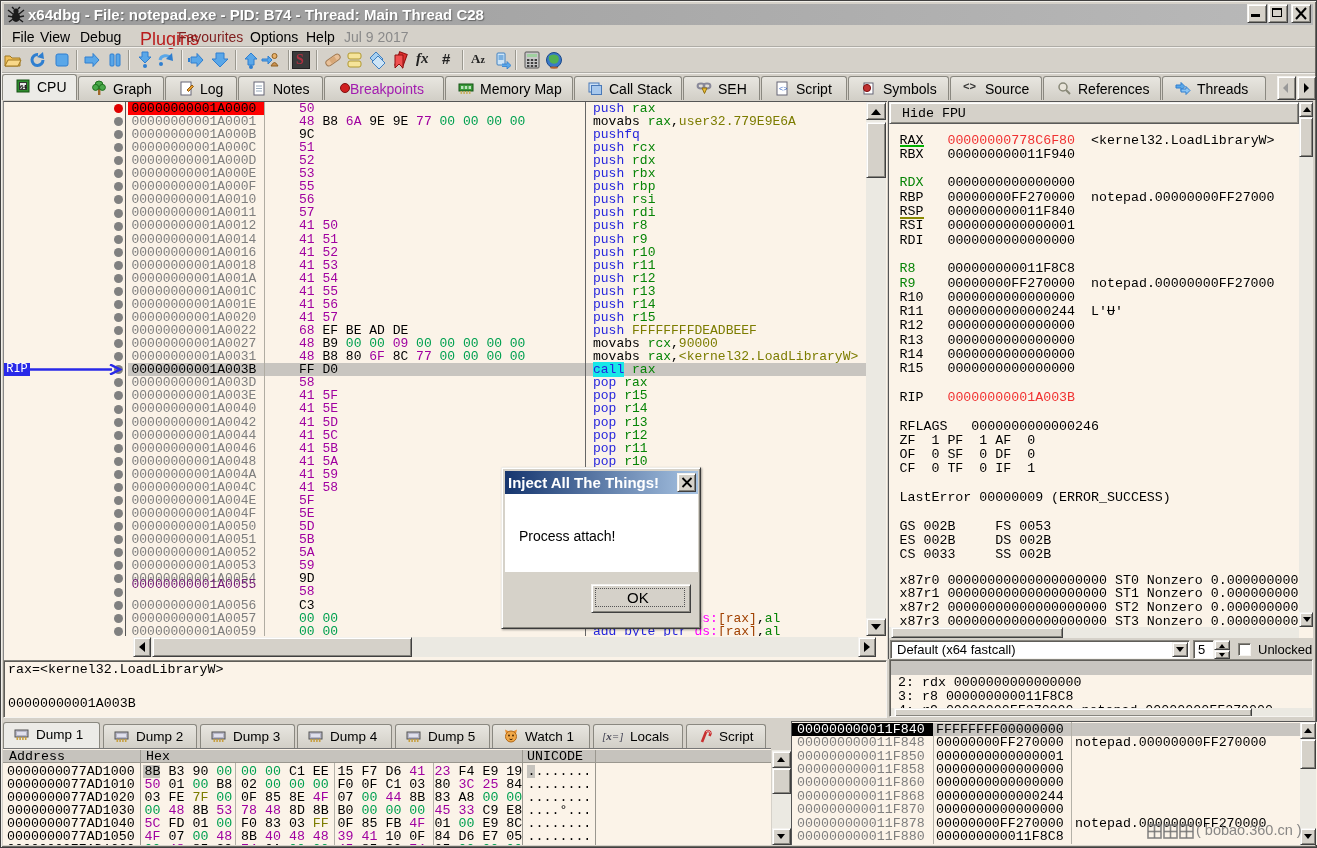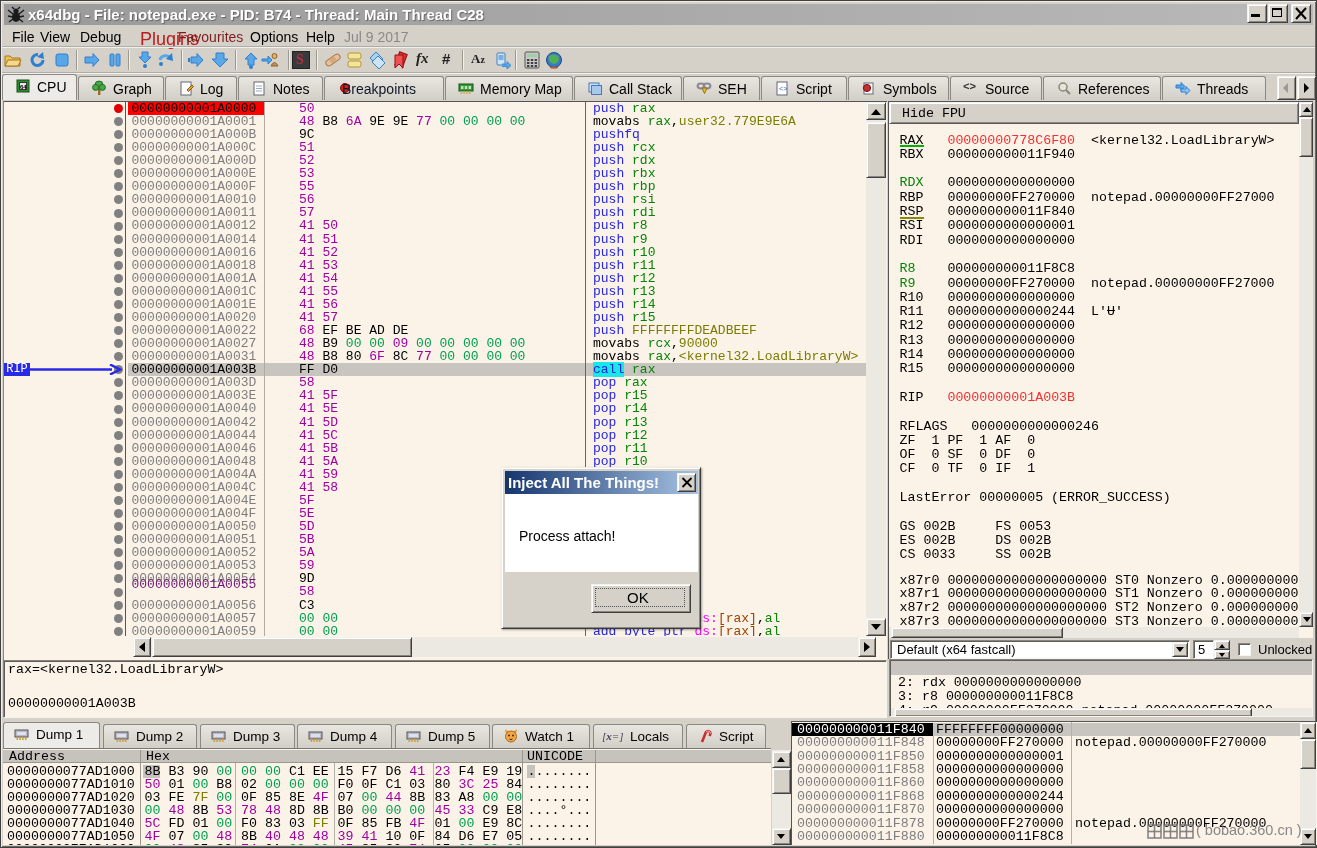--- a/index.html
+++ b/index.html
@@ -188,21 +188,21 @@
       <path d="M5 6 h6"></path>
       <path d="M5 8.5 h6"></path>
       <path d="M5 11 h6"></path>
     </g>
   </svg>
 <div class="abs" style="left:273px;top:81px;font-size:14px;color:#000">Notes</div>
 <div class="abs" style="left:324px;top:76px;width:120px;height:24px;background:linear-gradient(#e8e6e0,#d2cfc7);border:1px solid #8a8880;border-bottom:none;border-radius:3px 3px 0 0"></div>
 <svg class="abs" style="left:337px;top:80px" width="16" height="16">
     <circle cx="8" cy="8" r="4.5" fill="#d02020" stroke="#801010"></circle>
   </svg>
-<div class="abs" style="left:342px;top:81px;font-size:14px;color:#0f172a">Breakpoints</div>
+<div class="abs" style="left:350px;top:81px;font-size:14px;color:#a21caf">Breakpoints</div>
 <div class="abs" style="left:445px;top:76px;width:128px;height:24px;background:linear-gradient(#e8e6e0,#d2cfc7);border:1px solid #8a8880;border-bottom:none;border-radius:3px 3px 0 0"></div>
 <svg class="abs" style="left:458px;top:80px" width="16" height="16">
     <rect x="1" y="4" width="14" height="7" fill="#3a9a3a" stroke="#145214"></rect>
     <g fill="#c8b060">
       <rect x="2.5" y="11" width="1.6" height="3"></rect>
       <rect x="5.3" y="11" width="1.6" height="3"></rect>
       <rect x="8.1" y="11" width="1.6" height="3"></rect>
       <rect x="10.9" y="11" width="1.6" height="3"></rect>
     </g>
     <g fill="#bde4bd">
@@ -466,21 +466,21 @@
 <pre class="abs m2" style="left:10.5px;top:180.1px"><span style="color:#000">R11</span>   <span style="color:#000">0000000000000244</span><span class="k">  L'Ʉ'</span></pre>
 <pre class="abs m2" style="left:10.5px;top:194.4px"><span style="color:#000">R12</span>   <span style="color:#000">0000000000000000</span><span class="k"></span></pre>
 <pre class="abs m2" style="left:10.5px;top:208.7px"><span style="color:#000">R13</span>   <span style="color:#000">0000000000000000</span><span class="k"></span></pre>
 <pre class="abs m2" style="left:10.5px;top:223.0px"><span style="color:#000">R14</span>   <span style="color:#000">0000000000000000</span><span class="k"></span></pre>
 <pre class="abs m2" style="left:10.5px;top:237.3px"><span style="color:#000">R15</span>   <span style="color:#000">0000000000000000</span><span class="k"></span></pre>
 <pre class="abs m2" style="left:10.5px;top:265.9px"><span style="color:#000">RIP</span>   <span style="color:#f03232">00000000001A003B</span><span class="k"></span></pre>
 <pre class="abs m2" style="left:10.5px;top:294.5px">RFLAGS   0000000000000246</pre>
 <pre class="abs m2" style="left:10.5px;top:308.8px">ZF  1 PF  1 AF  0</pre>
 <pre class="abs m2" style="left:10.5px;top:323.1px">OF  0 SF  0 DF  0</pre>
 <pre class="abs m2" style="left:10.5px;top:337.4px">CF  0 TF  0 IF  1</pre>
-<pre class="abs m2" style="left:10.5px;top:366.0px">LastError 00000005 (ERROR_SUCCESS)</pre>
+<pre class="abs m2" style="left:10.5px;top:366.0px">LastError 00000009 (ERROR_SUCCESS)</pre>
 <pre class="abs m2" style="left:10.5px;top:394.6px">GS 002B     FS 0053</pre>
 <pre class="abs m2" style="left:10.5px;top:408.9px">ES 002B     DS 002B</pre>
 <pre class="abs m2" style="left:10.5px;top:423.2px">CS 0033     SS 002B</pre>
 <pre class="abs m2" style="left:10.5px;top:448.5px">x87r0 00000000000000000000 ST0 Nonzero 0.00000000000000000000</pre>
 <pre class="abs m2" style="left:10.5px;top:462.3px">x87r1 00000000000000000000 ST1 Nonzero 0.00000000000000000000</pre>
 <pre class="abs m2" style="left:10.5px;top:476.1px">x87r2 00000000000000000000 ST2 Nonzero 0.00000000000000000000</pre>
 <pre class="abs m2" style="left:10.5px;top:489.9px">x87r3 00000000000000000000 ST3 Nonzero 0.00000000000000000000</pre>
 
 </div>
 <div class="abs track" style="left:1299px;top:102px;width:14px;height:525px"></div>

